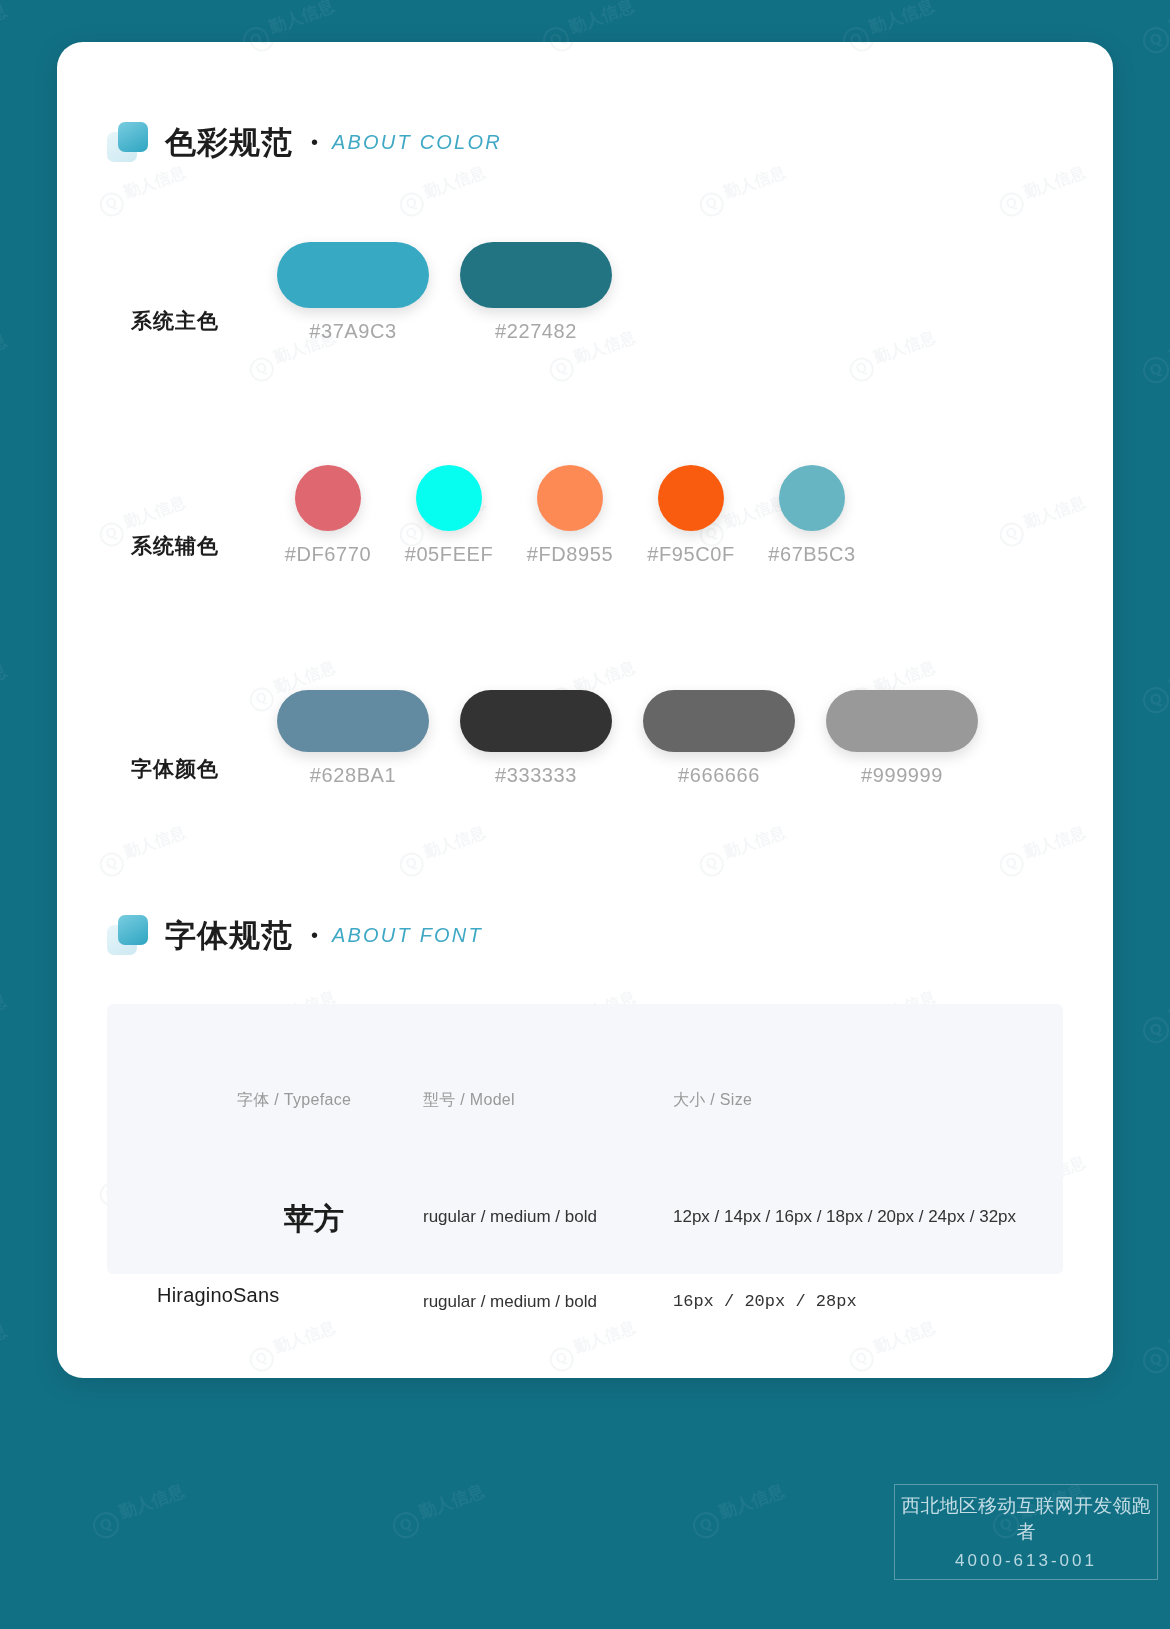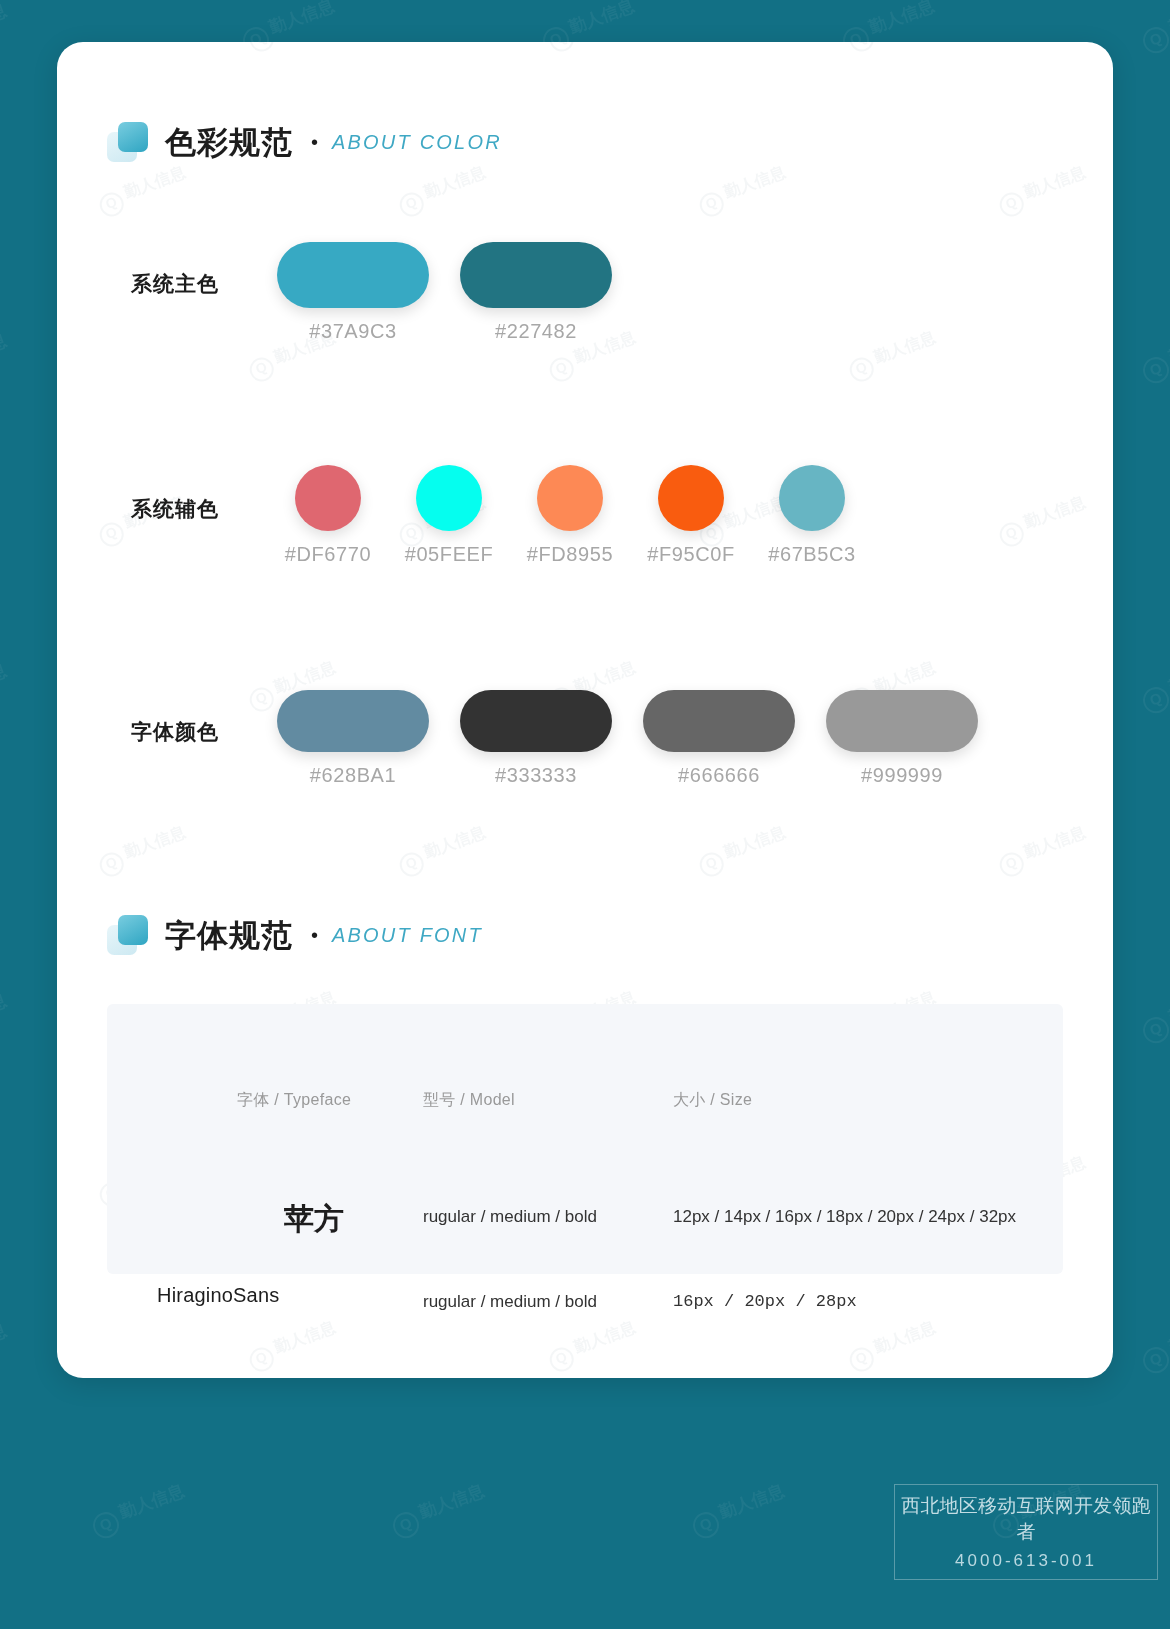--- a/index.html
+++ b/index.html
@@ -114,20 +114,21 @@
     width: 100%;
   }
   .row-label {
     position: absolute;
     left: 74px;
     font-size: 21px;
     font-weight: 700;
     color: #1d1d1d;
     letter-spacing: 1px;
     white-space: nowrap;
+    margin-top: 37px;
   }
   .swatch-wrap {
     position: absolute;
     text-align: center;
   }
   .swatch {
     border-radius: 999px;
     box-shadow: 0 5px 14px rgba(0,0,0,0.13);
   }
   .swatch-code {

